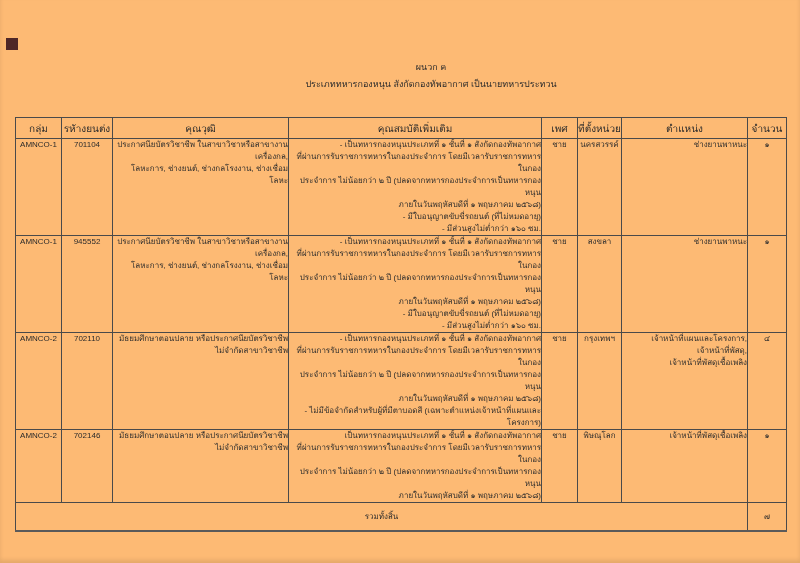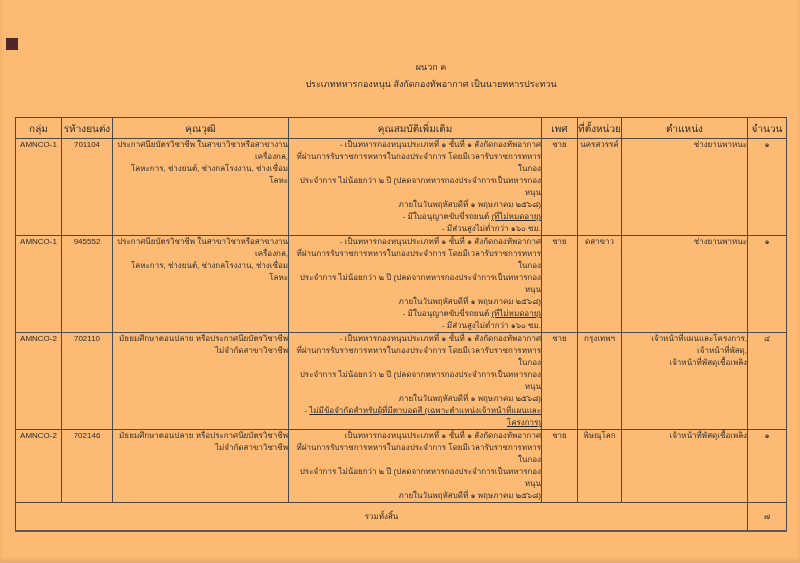--- a/index.html
+++ b/index.html
@@ -59,21 +59,21 @@
   .row-1{height:90px;}
   .row-2{height:82px;}
   .row-3{height:56px;}
   .total-row{height:28px;}
   .total-row td{
     vertical-align:middle;
     text-align:center;
     padding-top:0;
     line-height:15px;
   }
-  span.u{text-decoration:underline;}
+  span.u{}
 </style>
 </head>
 <body>
 
 <div class="page">
 
   <div class="corner-mark" style="background: rgb(79, 39, 39);"></div>
 
   <div class="titles">
     <div class="title-1">ผนวก ค</div>
@@ -135,21 +135,21 @@
           </td>
           <td class="c-left">
             <div><span>- เป็นทหารกองหนุนประเภทที่ ๑ ชั้นที่ ๑ สังกัดกองทัพอากาศ</span></div>
             <div><span>ที่ผ่านการรับราชการทหารในกองประจำการ โดยมีเวลารับราชการทหารในกอง</span></div>
             <div><span>ประจำการ ไม่น้อยกว่า ๒ ปี (ปลดจากทหารกองประจำการเป็นทหารกองหนุน</span></div>
             <div><span>ภายในวันพฤหัสบดีที่ ๑ พฤษภาคม ๒๕๖๘)</span></div>
             <div><span>- มีใบอนุญาตขับขี่รถยนต์ </span><span class="u">(ที่ไม่หมดอายุ)</span></div>
             <div><span>- มีส่วนสูงไม่ต่ำกว่า ๑๖๐ ซม.</span></div>
           </td>
           <td class="c-center">ชาย</td>
-          <td class="c-center">ดสาขาว</td>
+          <td class="c-center">สงขลา</td>
           <td class="c-left">
             <div>ช่างยานพาหนะ</div>
           </td>
           <td class="c-center">๑</td>
         </tr>
         <tr class="body-row row-2">
           <td class="c-center">AMNCO-2</td>
           <td class="c-center">702110</td>
           <td class="c-left">
             <div>มัธยมศึกษาตอนปลาย หรือประกาศนียบัตรวิชาชีพ</div>

